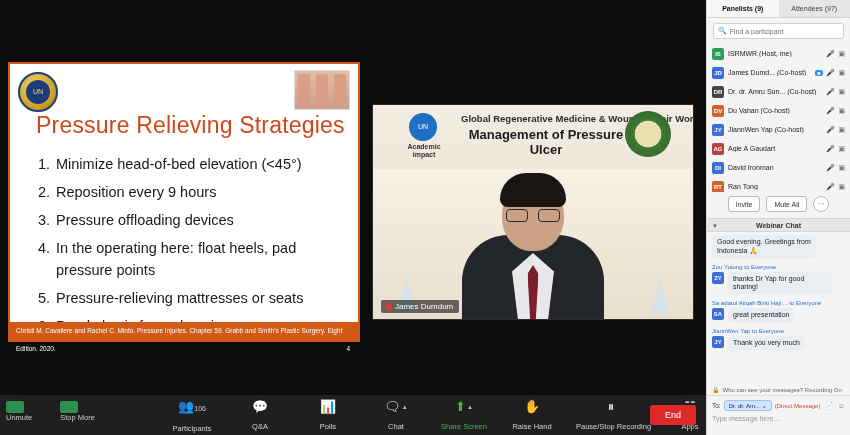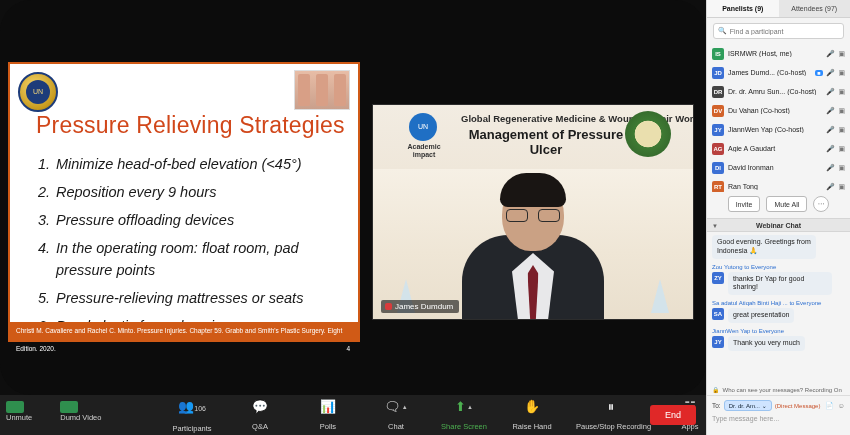--- a/index.html
+++ b/index.html
@@ -34,21 +34,21 @@
     background: linear-gradient(180deg,#e8bda6,#caa08c);
     border: 1px solid #ddd;
     display: flex;
   }
   .slide-photo i { flex: 1; margin: 3px; border-radius: 2px; background: #d89f86; display: block; }
   .slide-title {
     position: absolute; left: 26px; top: 48px; width: 310px;
     color: #d1471a; font-size: 23px; font-weight: 400; letter-spacing: .2px;
   }
   .slide-list { position: absolute; left: 24px; top: 90px; width: 316px; color: #1a1a1a; }
-  .slide-list li { font-size: 14.5px; line-height: 1.46; margin-bottom: 7px; padding-left: 2px; font-style: italic; }
+  .slide-list li { font-size: 14.5px; line-height: 1.46; margin-bottom: 7px; padding-left: 2px; }
   .slide-list { padding-left: 20px; }
   .slide-foot {
     position: absolute; left: 0; right: 0; bottom: 0; height: 18px;
     background: #d05a16; color: #ffffff; font-size: 6.5px; line-height: 18px; padding-left: 6px;
   }
   .slide-foot .pg { position: absolute; right: 8px; }
 
   
   .video-tile {
     position: absolute; left: 372px; top: 104px; width: 322px; height: 216px;
@@ -169,21 +169,21 @@
       <div class="slide-photo">
           <i></i>
           <i></i>
           <i></i>
         </div>
       <div class="slide-title">Pressure Relieving Strategies</div>
       <ol class="slide-list">
         <li>Minimize head-of-bed elevation (&lt;45°)</li>
         <li>Reposition every 9 hours</li>
         <li>Pressure offloading devices</li>
-        <li>In the operating room: float room, pad pressure points</li>
+        <li>In the operating here: float heels, pad pressure points</li>
         <li>Pressure-relieving mattresses or seats</li>
         <li>Prophylactic foam dressings</li>
       </ol>
       <div class="slide-foot">
         <span>Christi M. Cavaliere and Rachel C. Minto. Pressure Injuries. Chapter 59. Grabb and Smith's Plastic Surgery. Eight Edition. 2020.</span>
         <span class="pg">4</span>
       </div>
     </div>
 
     <div class="video-tile">
@@ -218,21 +218,21 @@
   </div>
 
   <div id="toolbar">
     <div class="tb-left">
       <div style="text-align:center;">
         <div class="cam"></div>
         <div class="mu">Unmute</div>
       </div>
       <div style="text-align:center;">
         <div class="cam"></div>
-        <div class="mu">Dumd Video</div>
+        <div class="mu">Stop More</div>
       </div>
     </div>
 
     <div class="tb-items">
       <div class="tb-item">
         <span class="gl">👥<span class="badge">106</span></span>
         <span class="lb">Participants</span>
       </div>
       <div class="tb-item">
         <span class="gl">💬</span>

